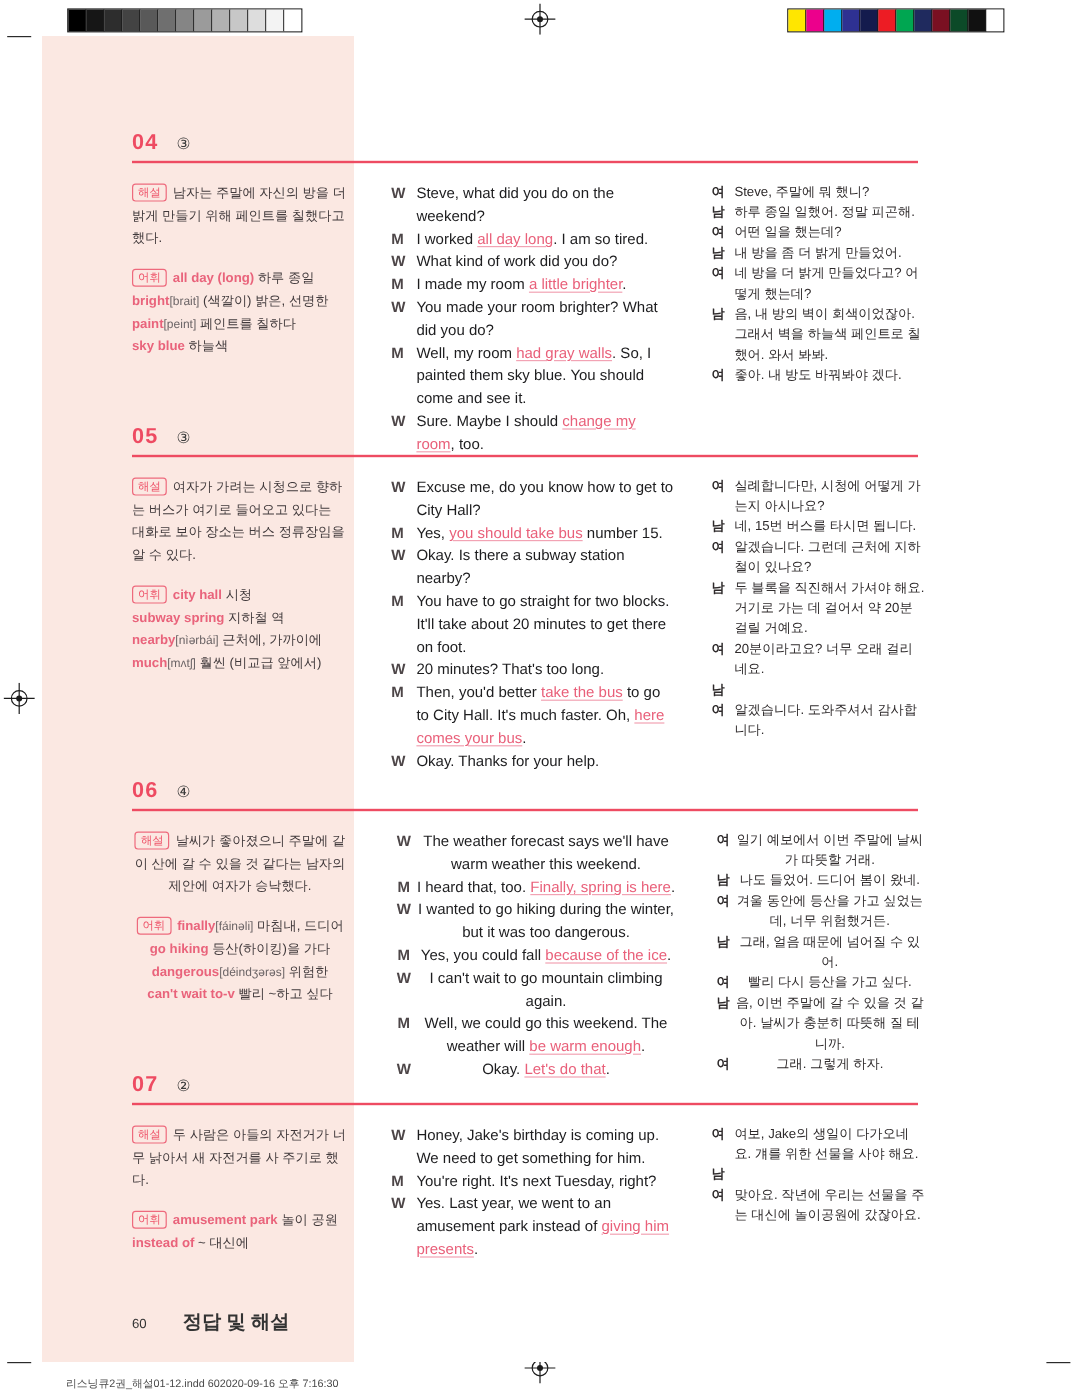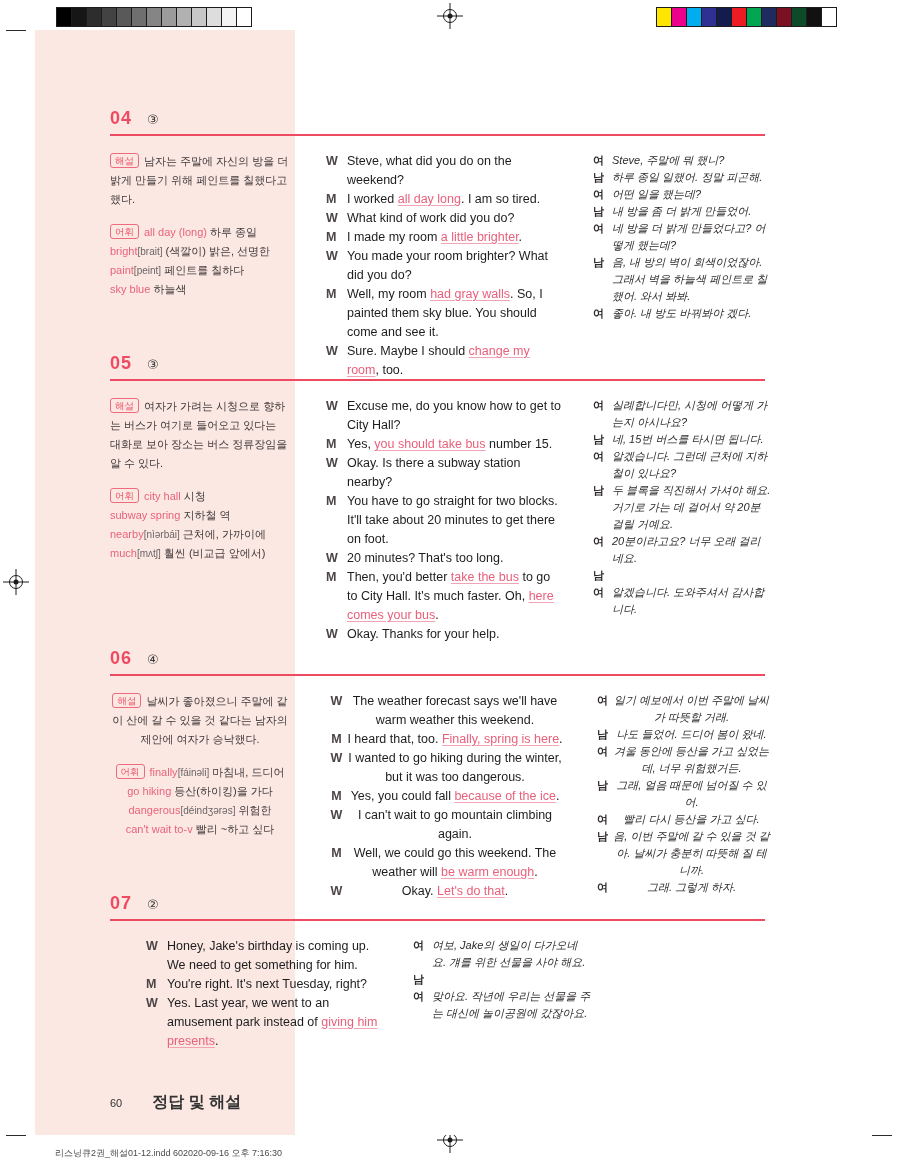--- a/index.html
+++ b/index.html
@@ -36,30 +36,30 @@
   .sec-body{display:flex;margin-top:16px;align-items:flex-start;}
   .col-left{width:180px;flex:none;}
   .col-mid{width:237px;flex:none;margin-left:36px;}
   .col-right{width:178px;flex:none;margin-left:30px;}
   .badge{display:inline-block;border:1px solid #ee6a7d;color:#ee5268;font-size:9.5px;
          line-height:1;padding:2px 4px 1px;border-radius:3px;margin-right:5px;
          vertical-align:1px;background:transparent;white-space:nowrap;}
   .expl{margin:0;font-size:11px;line-height:19px;color:#40393b;}
   .vocab{margin-top:14px;}
   .vline{margin:0;font-size:11px;line-height:19px;color:#40393b;}
-  .vterm{color:#e9637b;font-weight:normal;}
+  .vterm{color:#e9637b;font-weight:bold;}
   .vpron{color:#6b6466;font-size:10px;}
   .vdef{color:#40393b;}
   .dlg-line{display:flex;font-size:12.5px;line-height:19px;color:#1d1d1f;}
   .dlg-spk{width:21px;flex:none;font-weight:bold;color:#4d4648;}
   .dlg-text{flex:1;}
   .hl{color:#e9607a;text-decoration:underline;text-decoration-color:#f2a3b4;text-underline-offset:2px;}
   .tr-line{display:flex;font-size:11px;line-height:17px;color:#2e2a2b;}
   .tr-spk{width:19px;flex:none;font-weight:bold;color:#2e2a2b;}
-  .tr-text{flex:1;font-style:italic;}
+  .tr-text{flex:1;}
   .footer{position:absolute;left:75px;top:1062px;display:flex;align-items:baseline;gap:30px;color:#333333;}
   .footer .pnum{font-size:11px;}
   .footer .plabel{font-size:16px;font-weight:bold;}
   .slug{position:absolute;left:55px;top:1147px;width:792px;display:flex;
         font-size:9px;color:#4a4a4a;}
 </style>
 </head>
 <body>
 
 <div class="bar bar-left">
@@ -365,20 +365,27 @@
     </div>
   </section>
 
   <section class="section">
     <div class="sec-head">
       <span class="sec-num">07</span>
       <span class="sec-ans">②</span>
     </div>
     <div class="sec-rule"></div>
     <div class="sec-body">
+      <div class="col-left">
+        <p class="expl"><span class="badge">해설</span><span>두 사람은 아들의 자전거가 너무 낡아서 새 자전거를 사 주기로 했다.</span></p>
+        <div class="vocab">
+              <p class="vline"><span class="badge">어휘</span><span class="vterm">amusement park</span><span class="vdef"> 놀이 공원</span></p>
+              <p class="vline"><span class="vterm">instead of</span><span class="vdef"> ~ 대신에</span></p>
+            </div>
+      </div>
       <div class="col-mid">
             <div class="dlg-line">
               <span class="dlg-spk">W</span>
               <span class="dlg-text"><span>Honey, Jake's birthday is coming up. We need to get something for him.</span></span>
             </div>
             <div class="dlg-line">
               <span class="dlg-spk">M</span>
               <span class="dlg-text"><span>You're right. It's next Tuesday, right?</span></span>
             </div>
             <div class="dlg-line">

